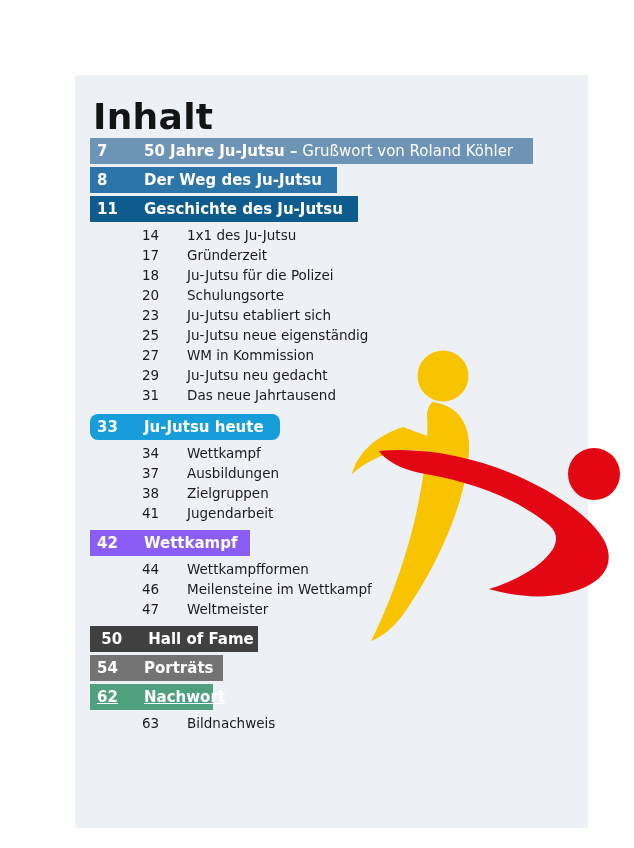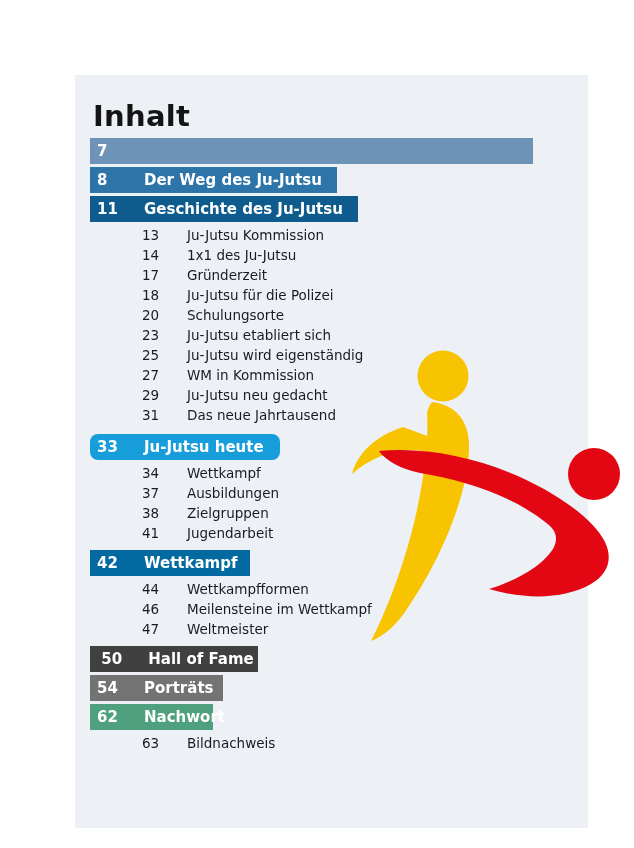--- a/index.html
+++ b/index.html
@@ -7,39 +7,39 @@
     width:634px; height:848px; position:relative; overflow:hidden;
     background:#ffffff;
     font-family:"DejaVu Sans","Liberation Sans",sans-serif;
   }
   .page {
     position:absolute; left:75px; top:75px; width:513px; height:753px;
     background:#edf1f6;
   }
   .title {
     margin:26px 0 0 18px;
-    font-size:29px; line-height:31px; font-weight:bold; color:#141414;
+    font-size:36px; line-height:31px; font-weight:bold; color:#141414;
     letter-spacing:0.3px;
   }
   .toc { margin-top:6px; }
   .bar {
     display:flex; align-items:center; box-sizing:border-box;
     height:26px; margin:3px 0 0 15px;
     color:#ffffff; font-weight:bold; font-size:15px; white-space:nowrap;
   }
   .bar .num { flex:none; width:47px; padding-left:7px; }
   .bar .reg { font-weight:normal; }
   .c1 { background:#6d93b7; } .w1 { width:443px; }
   .c2 { background:#2d74a8; } .w2 { width:247px; }
   .c3 { background:#0d5c8d; } .w3 { width:268px; }
   .c4 { background:#189ddb;border-radius:8px; } .w4 { width:190px; }
-  .c5 { background:#0369a1; } .w5 { width:160px; }
+  .c5 { background:#8b5cf6; } .w5 { width:160px; }
   .c6 { background:#404040;justify-content:center; } .w6 { width:168px; }
   .c7 { background:#737373; } .w7 { width:133px; }
-  .c8 { background:#4fa07e; } .w8 { width:123px; }
+  .c8 { background:#4fa07e; } .w8 { width:123px;text-decoration:underline; }
   .sub-group { padding:3px 0 6px; }
   .sub-group.tight { padding-bottom:4px; }
   .sub {
     display:flex; align-items:center; height:20px;
     font-size:13.5px; color:#1a1a26; white-space:nowrap;
   }
   .sub .num { flex:none; margin-left:67px; width:45px; }
   .logo {
     position:absolute; left:0; top:0; pointer-events:none;
   }
@@ -47,37 +47,34 @@
 </head>
 <body>
 
 <div class="page">
   <div class="title">Inhalt</div>
 
   <div class="toc">
 
     <div class="bar c1 w1">
       <span class="num">7</span>
+      <span class="label"><span>50 Jahre Ju-Jutsu –</span><span class="reg"> Grußwort von Roland Köhler</span></span>
     </div>
 
     <div class="bar c2 w2">
       <span class="num">8</span>
       <span class="label">Der Weg des Ju-Jutsu</span>
     </div>
 
     <div class="bar c3 w3">
       <span class="num">11</span>
       <span class="label">Geschichte des Ju-Jutsu</span>
     </div>
 
     <div class="sub-group">
-      <div class="sub">
-        <span class="num">13</span>
-        <span>Ju-Jutsu Kommission</span>
-      </div>
       <div class="sub">
         <span class="num">14</span>
         <span>1x1 des Ju-Jutsu</span>
       </div>
       <div class="sub">
         <span class="num">17</span>
         <span>Gründerzeit</span>
       </div>
       <div class="sub">
         <span class="num">18</span>
@@ -86,21 +83,21 @@
       <div class="sub">
         <span class="num">20</span>
         <span>Schulungsorte</span>
       </div>
       <div class="sub">
         <span class="num">23</span>
         <span>Ju-Jutsu etabliert sich</span>
       </div>
       <div class="sub">
         <span class="num">25</span>
-        <span>Ju-Jutsu wird eigenständig</span>
+        <span>Ju-Jutsu neue eigenständig</span>
       </div>
       <div class="sub">
         <span class="num">27</span>
         <span>WM in Kommission</span>
       </div>
       <div class="sub">
         <span class="num">29</span>
         <span>Ju-Jutsu neu gedacht</span>
       </div>
       <div class="sub">

